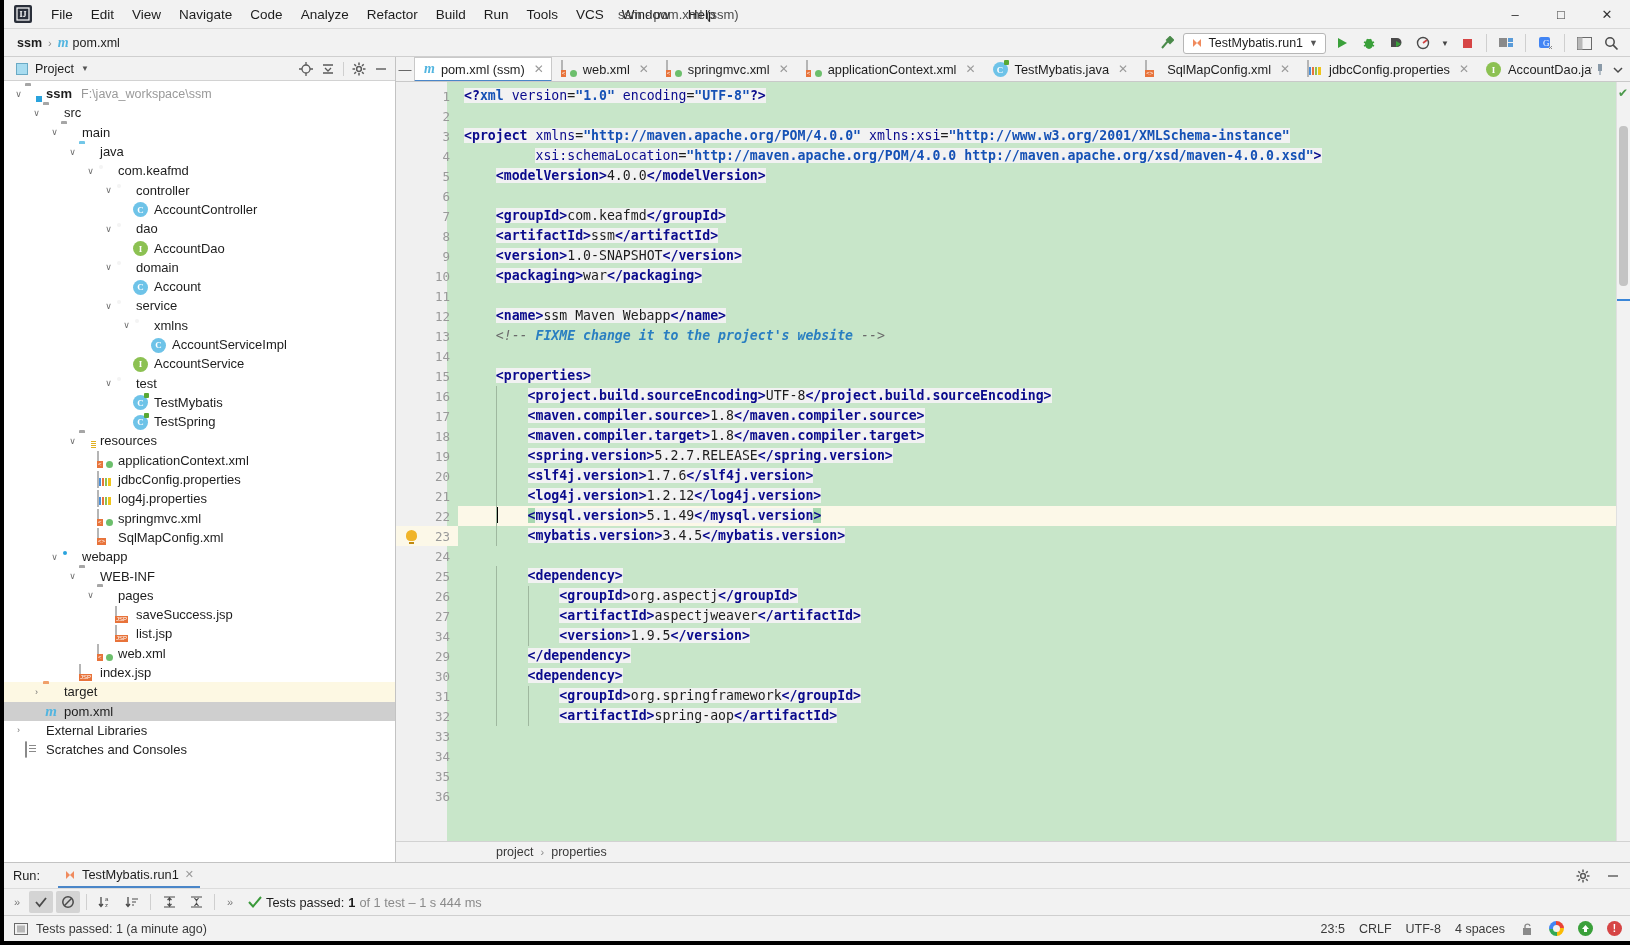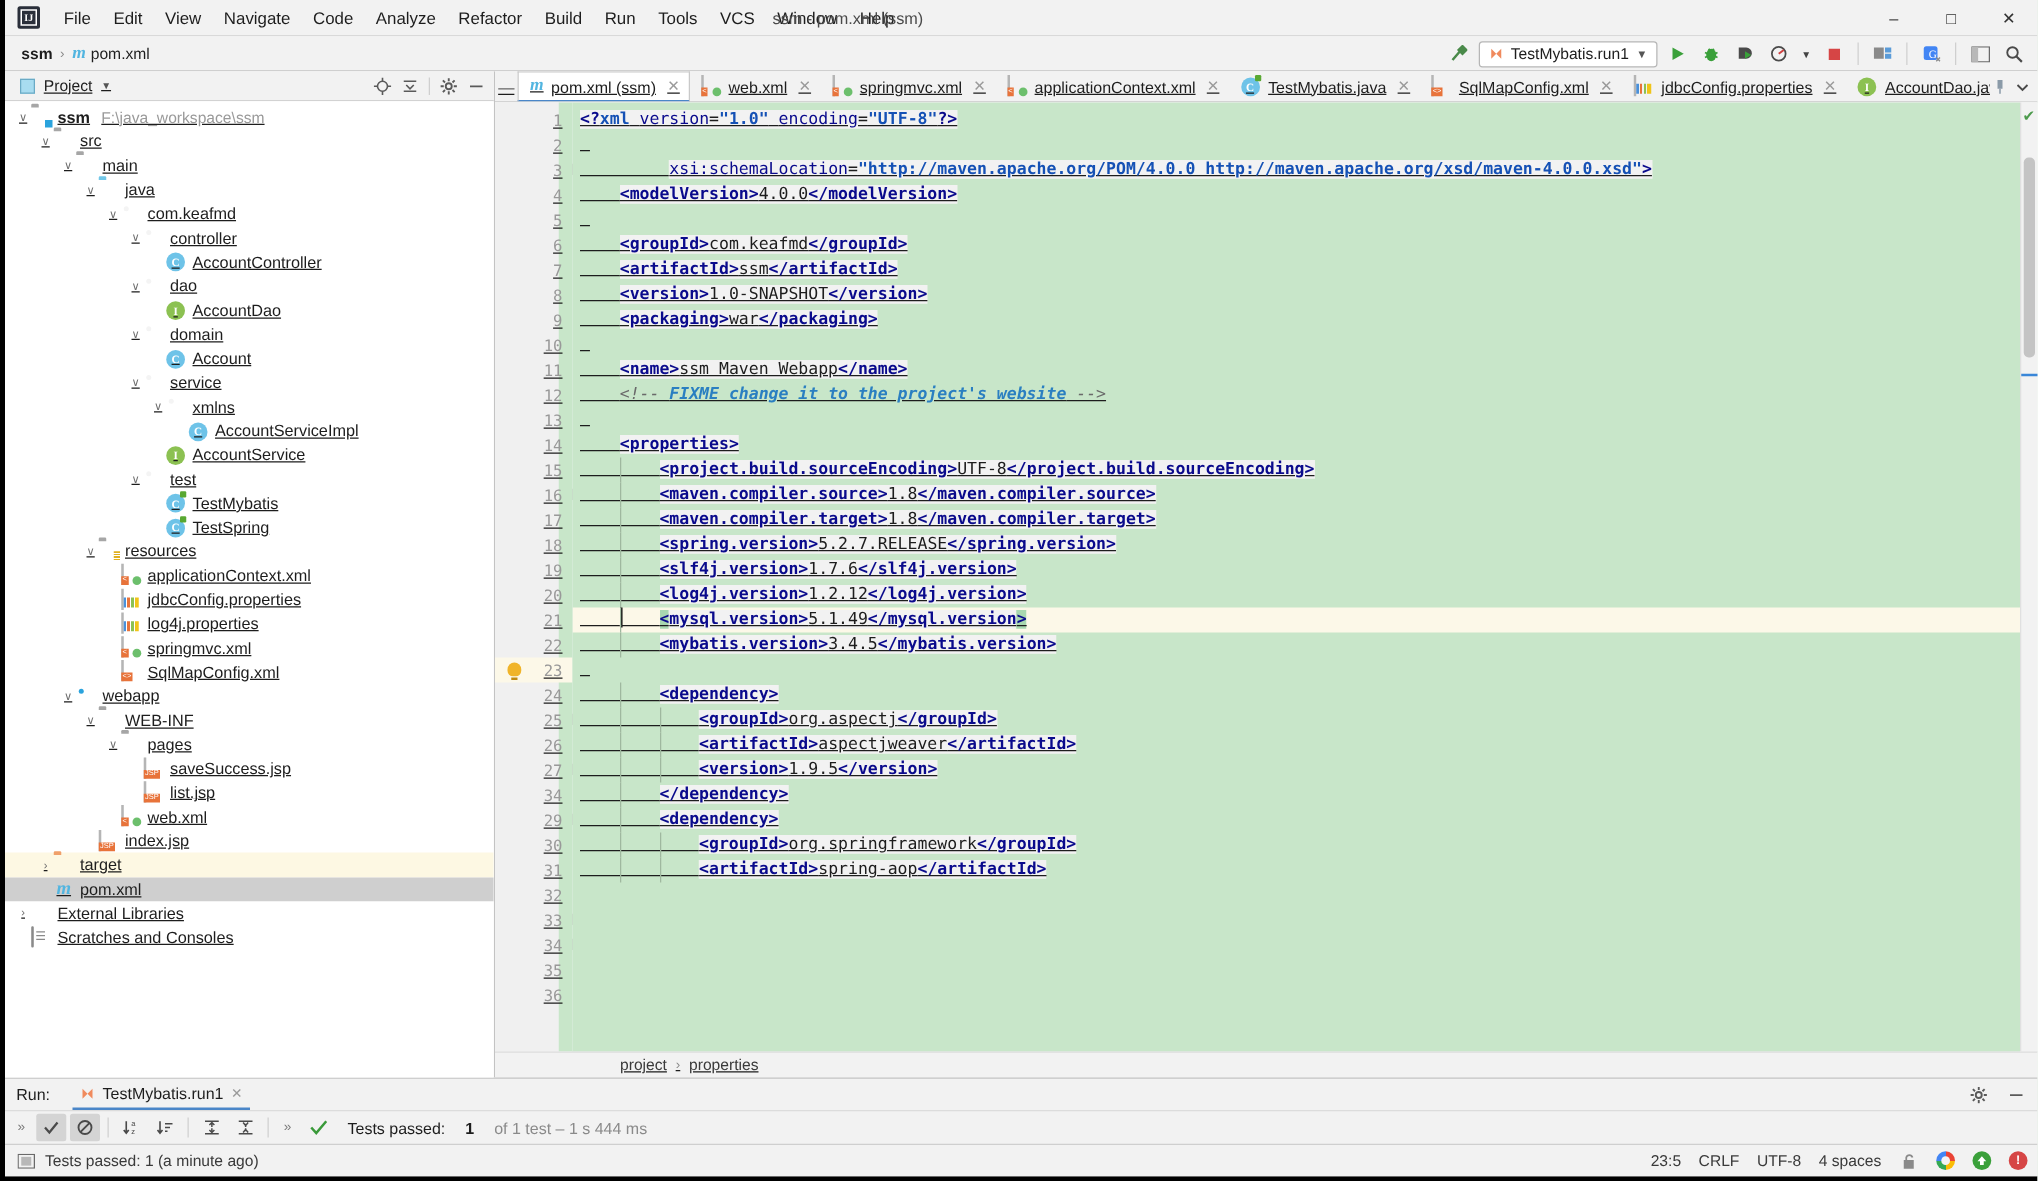--- a/index.html
+++ b/index.html
@@ -97,21 +97,21 @@
   }
   .run-config {
     display: flex; align-items: center; gap: 6px;
     height: 21px; padding: 0 7px;
     border: 1px solid #b6b6b6; border-radius: 3px;
     background: #fff; font-size: 12.5px;
   }
   .sep-v { width: 1px; height: 18px; background: #cfcfcf; margin: 0 3px; }
 
   
-  .main { flex: 1; display: flex; min-height: 0; text-decoration: underline; }
+  .main { flex: 1; display: flex; min-height: 0; }
 
   
   .project-panel {
     width: 392px; flex: none;
     display: flex; flex-direction: column;
     background: #fff;
     border-right: 1px solid #c3c3c3;
   }
   .panel-head {
     height: 24px; flex: none;
@@ -381,21 +381,21 @@
     height: 27px; display:flex; align-items:center; gap:3px;
     border-top: 1px solid #dcdcdc;
     padding-left: 4px;
   }
   .rt-btn {
     width: 24px; height: 22px;
     display:flex; align-items:center; justify-content:center;
     color:#4a4a4a; font-size: 13px;
   }
   .rt-btn.on { background: #d4d4d4; border-radius: 2px; }
-  .run-status { display:flex; align-items:center; gap:16px; margin-left:6px; font-size:12.8px; }
+  .run-status { display:flex; align-items:center; gap:4px; margin-left:6px; font-size:12.8px; }
   .muted { color:#8a8a8a; }
 
   
   .statusbar {
     height: 26px; flex: none;
     background: #f2f2f2;
     border-top: 1px solid #cfcfcf;
     display: flex; align-items: center;
     position: relative;
     font-size: 12.5px;
@@ -994,20 +994,21 @@
             <div class="gutter-row">
               <span>35</span>
             </div>
             <div class="gutter-row">
               <span>36</span>
             </div>
           </div>
         <div class="code-wrap" id="code">
             <div class="cline"><span class="tok"><span class="tag">&lt;?</span><span class="aval">xml</span> <span class="attr">version</span>=<span class="aval">"1.0"</span> <span class="attr">encoding</span>=<span class="aval">"UTF-8"</span><span class="tag">?&gt;</span></span></div>
             <div class="cline">&nbsp;</div>
+            <div class="cline"><span class="tok"><span class="tag">&lt;project</span> <span class="attr">xmlns</span>=<span class="aval">"http://maven.apache.org/POM/4.0.0"</span> <span class="attr">xmlns:xsi</span>=<span class="aval">"http://www.w3.org/2001/XMLSchema-instance"</span></span></div>
             <div class="cline">         <span class="tok"><span class="attr">xsi:schemaLocation</span>=<span class="aval">"http://maven.apache.org/POM/4.0.0 http://maven.apache.org/xsd/maven-4.0.0.xsd"</span><span class="tag">&gt;</span></span></div>
             <div class="cline">    <span class="tok"><span class="tag">&lt;modelVersion&gt;</span><span class="txt">4.0.0</span><span class="tag">&lt;/modelVersion&gt;</span></span></div>
             <div class="cline">&nbsp;</div>
             <div class="cline">    <span class="tok"><span class="tag">&lt;groupId&gt;</span><span class="txt">com.keafmd</span><span class="tag">&lt;/groupId&gt;</span></span></div>
             <div class="cline">    <span class="tok"><span class="tag">&lt;artifactId&gt;</span><span class="txt">ssm</span><span class="tag">&lt;/artifactId&gt;</span></span></div>
             <div class="cline">    <span class="tok"><span class="tag">&lt;version&gt;</span><span class="txt">1.0-SNAPSHOT</span><span class="tag">&lt;/version&gt;</span></span></div>
             <div class="cline">    <span class="tok"><span class="tag">&lt;packaging&gt;</span><span class="txt">war</span><span class="tag">&lt;/packaging&gt;</span></span></div>
             <div class="cline">&nbsp;</div>
             <div class="cline">    <span class="tok"><span class="tag">&lt;name&gt;</span><span class="txt">ssm Maven Webapp</span><span class="tag">&lt;/name&gt;</span></span></div>
             <div class="cline">    <span class="cmt">&lt;!-- </span><span class="cmt-fixme">FIXME change it to the project's website</span><span class="cmt"> --&gt;</span></div>

